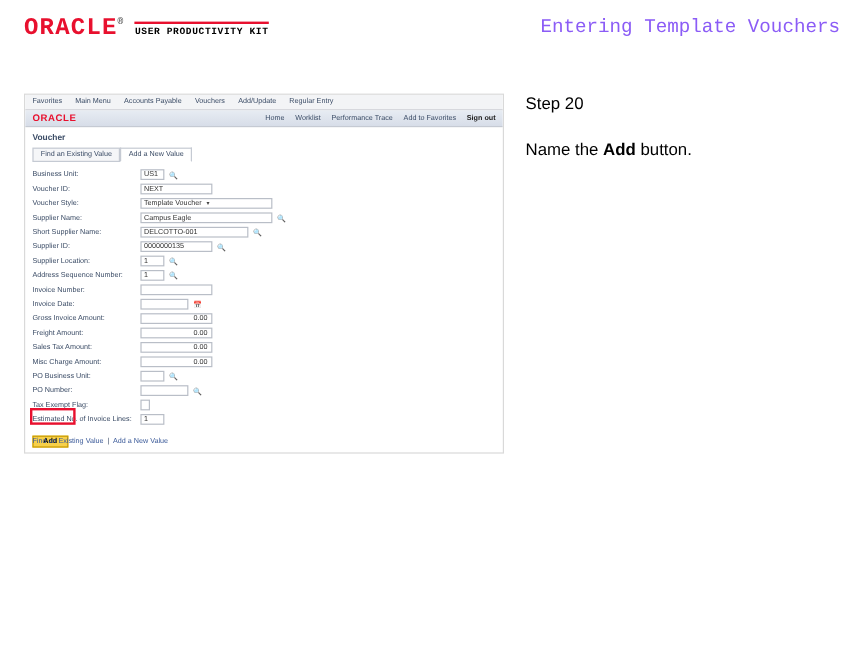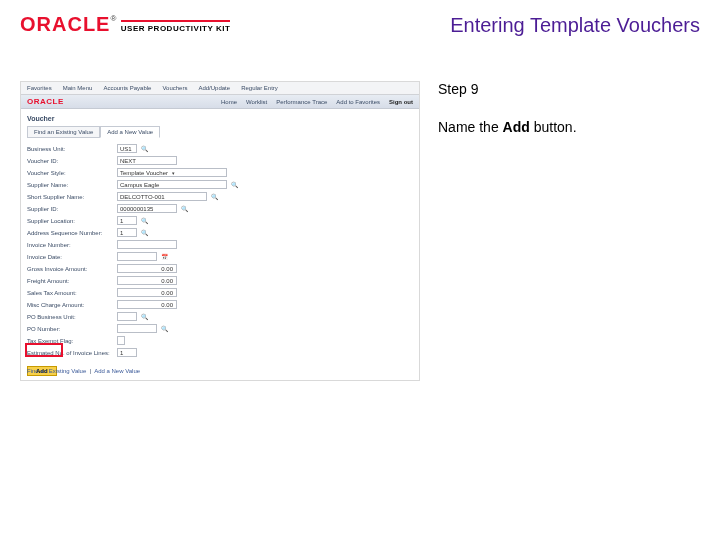--- a/index.html
+++ b/index.html
@@ -1,24 +1,24 @@
 <!DOCTYPE html>
 <html><head>
 <meta charset="utf-8">
 <style>
   * { box-sizing: border-box; margin: 0; padding: 0; }
   html, body { width: 720px; height: 540px; font-family: Arial, Helvetica, sans-serif; background: #fff; color: #000; }
   .page { width: 720px; height: 540px; position: relative; display: flex; flex-direction: column; }
 
   
-  .upk-header { display: flex; align-items: flex-start; justify-content: space-between; padding: 14px 20px 4px 20px; }
+  .upk-header { display: flex; align-items: flex-start; justify-content: space-between; padding: 14px 20px 4px 20px; font-family: Liberation Mono, monospace; }
   .oracle-logo { font-size: 20px; font-weight: bold; letter-spacing: 1px; color: #e8102e; line-height: 1; }
   .oracle-tm { font-size: 8px; vertical-align: top; color: #444; }
   .upk-sub { font-size: 8px; font-weight: bold; letter-spacing: 0.5px; color: #000; margin-top: 2px; border-top: 2px solid #e8102e; padding-top: 2px; display: inline-block; }
-  .lesson-title { font-size: 20px; color: #4c1d95; }
+  .lesson-title { font-size: 16px; color: #8b5cf6; }
 
   
   .body-row { display: flex; flex: 1 1 auto; padding: 40px 20px 20px 20px; gap: 18px; }
   .shot-pane { width: 400px; height: 300px; border: 1px solid #d9d9d9; background: #fff; font-size: 6.5px; color: #333; position: relative; overflow: hidden; }
   .instr-pane { flex: 1 1 auto; font-size: 14px; color: #000; }
   .instr-step { margin-bottom: 22px; }
   .instr-text strong { font-weight: bold; }
 
   
   .shot-topbar { background: #f3f4f6; border-bottom: 1px solid #d0d2d6; height: 13px; display:flex; align-items:center; gap:11px; padding: 0 6px; color:#3b4c66; font-size:6px; }
@@ -186,20 +186,20 @@
 
       <div class="shot-foot">
         <span class="lnk">Find an Existing Value</span>
         &nbsp;|&nbsp;
         <span class="lnk">Add a New Value</span>
       </div>
 
     </div>
 
     <div class="instr-pane">
-      <div class="instr-step">Step 9</div>
+      <div class="instr-step">Step 20</div>
       <div class="instr-text">
         <span>Name the </span><strong>Add</strong><span> button.</span>
       </div>
     </div>
   </div>
 
 </div>
 
 </body></html>

